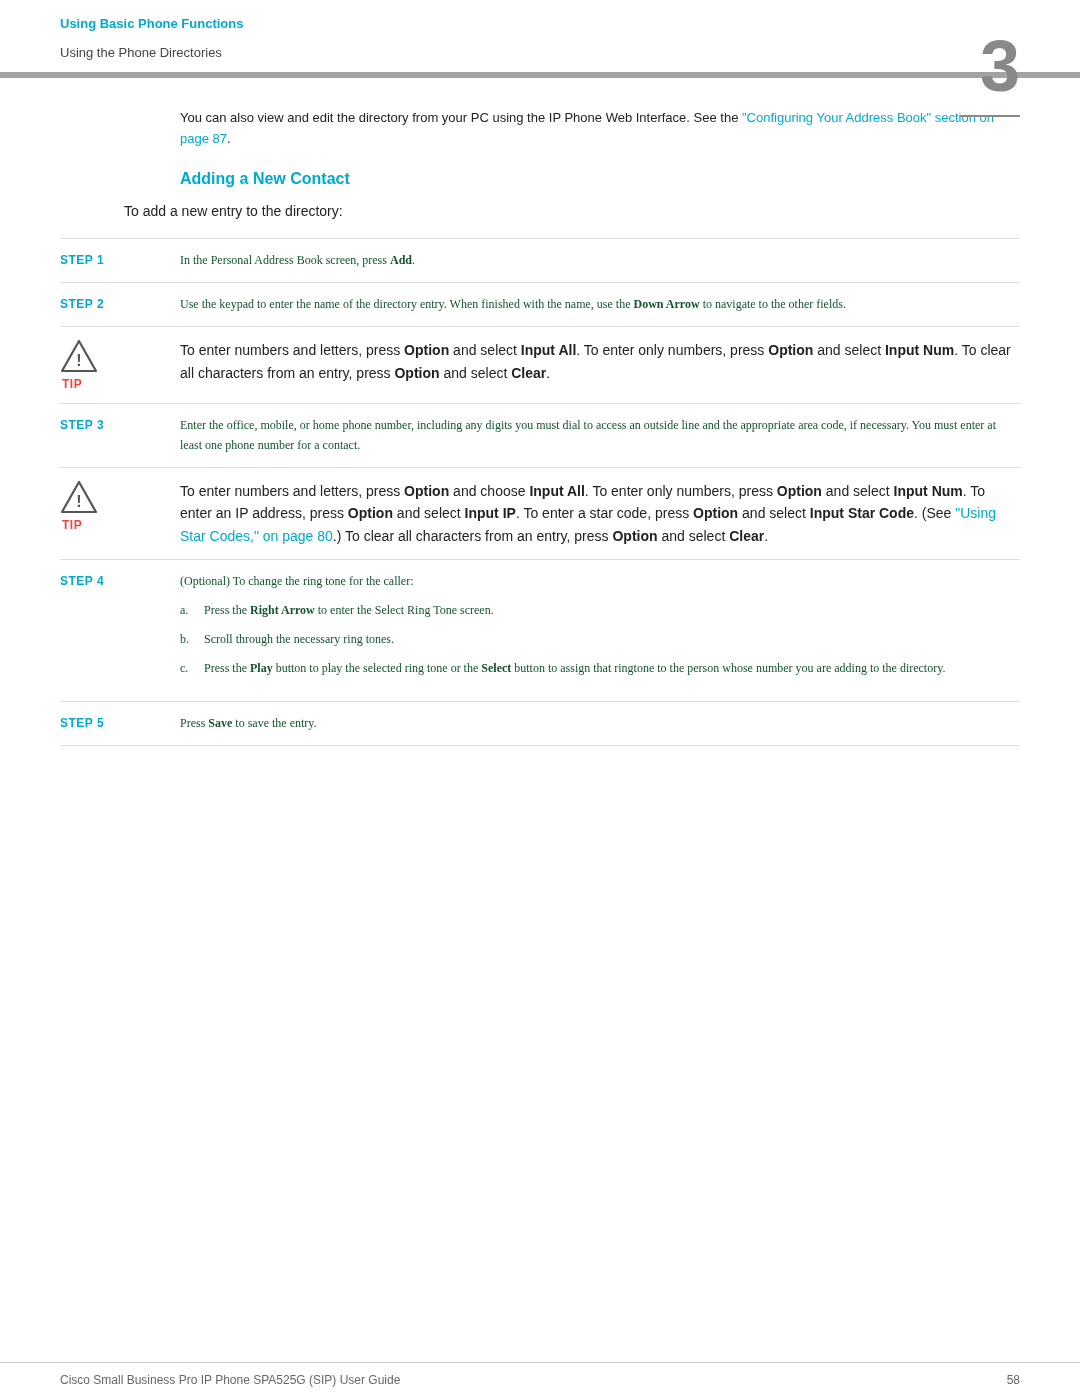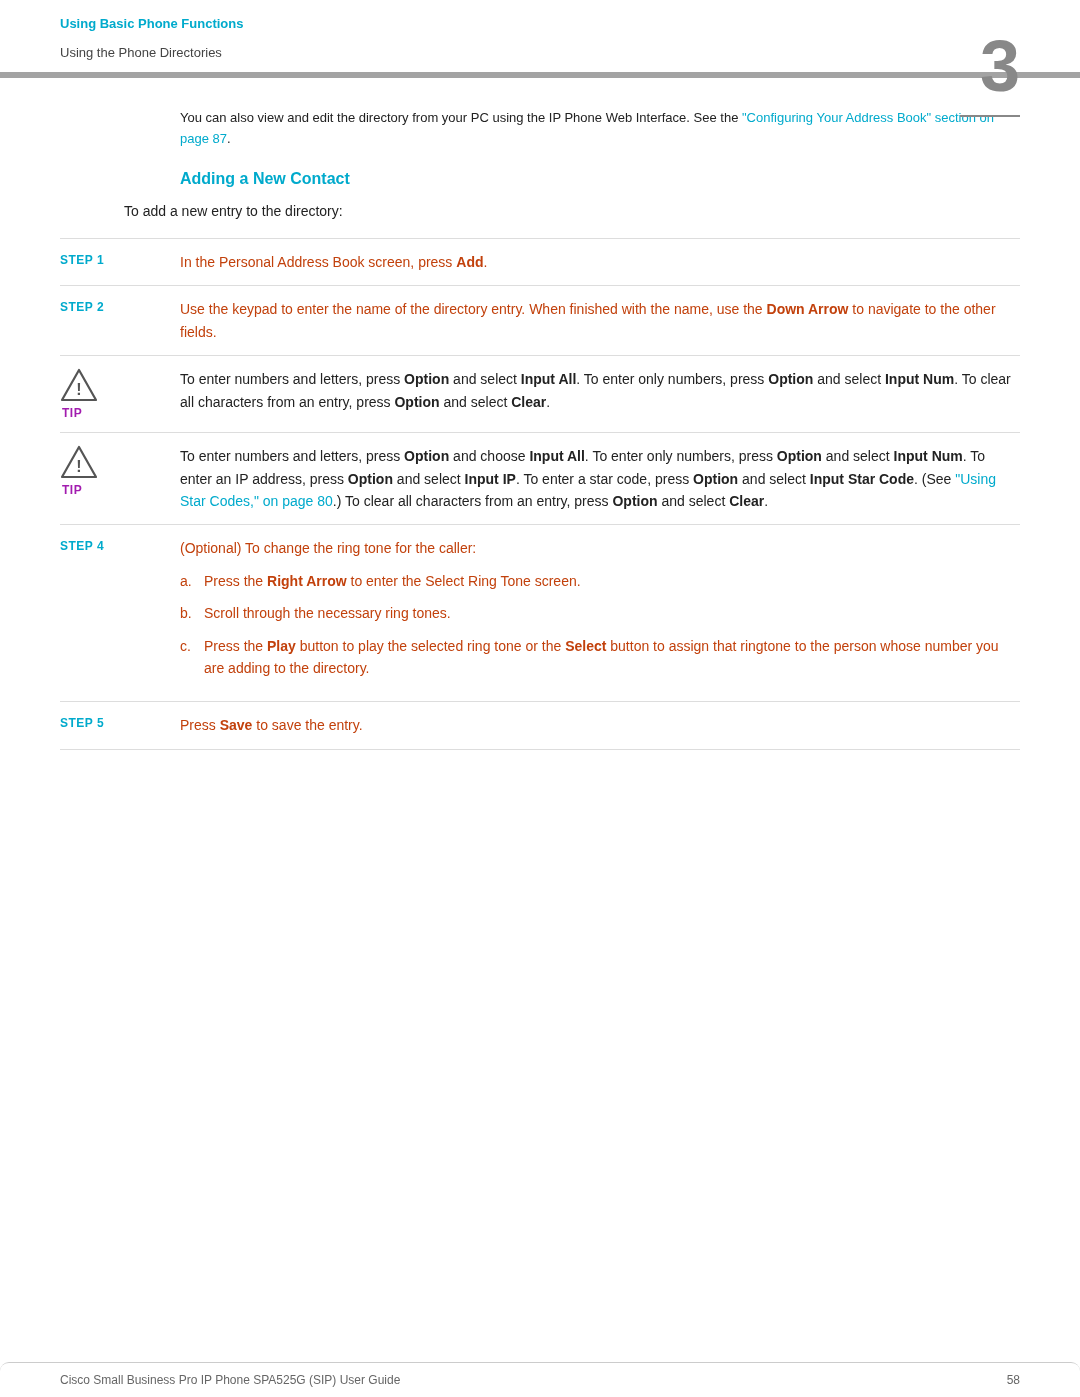--- a/index.html
+++ b/index.html
@@ -111,23 +111,24 @@
       min-width: 120px;
       font-size: 12px;
       font-weight: bold;
       color: #00aacc;
       padding-top: 2px;
       letter-spacing: 0.5px;
     }
 
     .step-content {
       flex: 1;
-      font-size: 14px;
-      line-height: 1.6;
-      color: #c2410c;
+      font-size: 12px;
+      line-height: 1.6;
+      color: #14532d;
+      font-family: Liberation Serif, serif;
     }
 
     .step-content strong, b {
       font-weight: bold;
     }
 
     
     .tip-row {
       display: flex;
       align-items: flex-start;
@@ -146,21 +147,21 @@
 
     .tip-triangle {
       width: 38px;
       height: 34px;
       margin-bottom: 4px;
     }
 
     .tip-label {
       font-size: 12px;
       font-weight: bold;
-      color: #a21caf;
+      color: #ef4444;
       letter-spacing: 0.5px;
       margin-left: 2px;
     }
 
     .tip-content {
       flex: 1;
       font-size: 14px;
       line-height: 1.6;
       color: #222;
     }
@@ -185,21 +186,20 @@
 
     
     .footer {
       border-top: 1px solid #ccc;
       padding: 10px 60px;
       display: flex;
       justify-content: space-between;
       align-items: center;
       font-size: 12px;
       color: #666;
-      border-radius: 9px;
     }
 
     .last-step-row {
       border-bottom: 1px solid #ddd;
     }
   </style>
 </head>
 <body>
 
 <div class="page">
@@ -242,20 +242,26 @@
           <polygon points="19,2 36,32 2,32" fill="none" stroke="#555" stroke-width="2.2" stroke-linejoin="round"></polygon>
           <text x="19" y="27" text-anchor="middle" font-size="16" font-weight="bold" fill="#555">!</text>
         </svg>
         <span class="tip-label">TIP</span>
       </div>
       <div class="tip-content">
         To enter numbers and letters, press <b>Option</b> and select <b>Input All</b>. To enter only numbers, press <b>Option</b> and select <b>Input Num</b>. To clear all characters from an entry, press <b>Option</b> and select <b>Clear</b>.
       </div>
     </div>
 
+    <div class="step-row">
+      <div class="step-label">STEP 3</div>
+      <div class="step-content">
+        Enter the office, mobile, or home phone number, including any digits you must dial to access an outside line and the appropriate area code, if necessary. You must enter at least one phone number for a contact.
+      </div>
+    </div>
 
     <div class="tip-row">
       <div class="tip-icon-area">
         <svg class="tip-triangle" viewBox="0 0 38 34" xmlns="http://www.w3.org/2000/svg">
           <polygon points="19,2 36,32 2,32" fill="none" stroke="#555" stroke-width="2.2" stroke-linejoin="round"></polygon>
           <text x="19" y="27" text-anchor="middle" font-size="16" font-weight="bold" fill="#555">!</text>
         </svg>
         <span class="tip-label">TIP</span>
       </div>
       <div class="tip-content">

